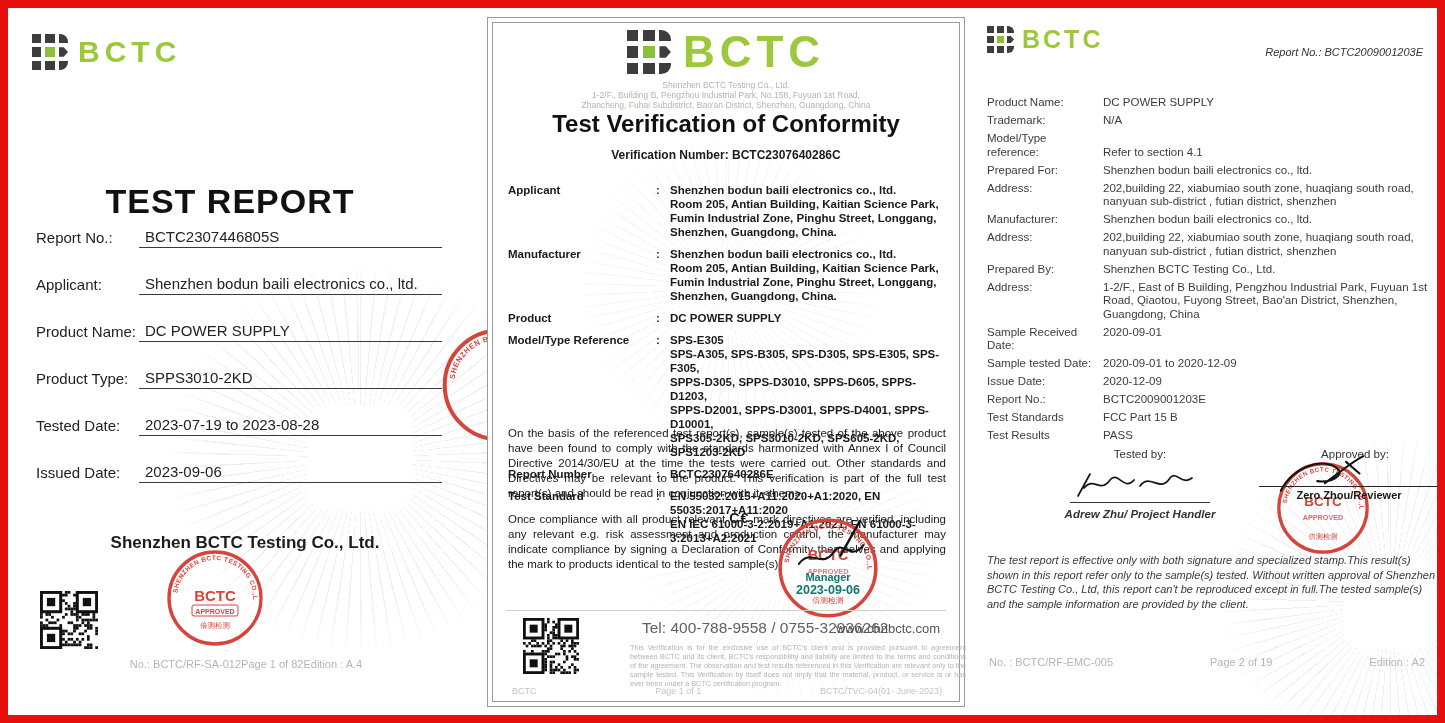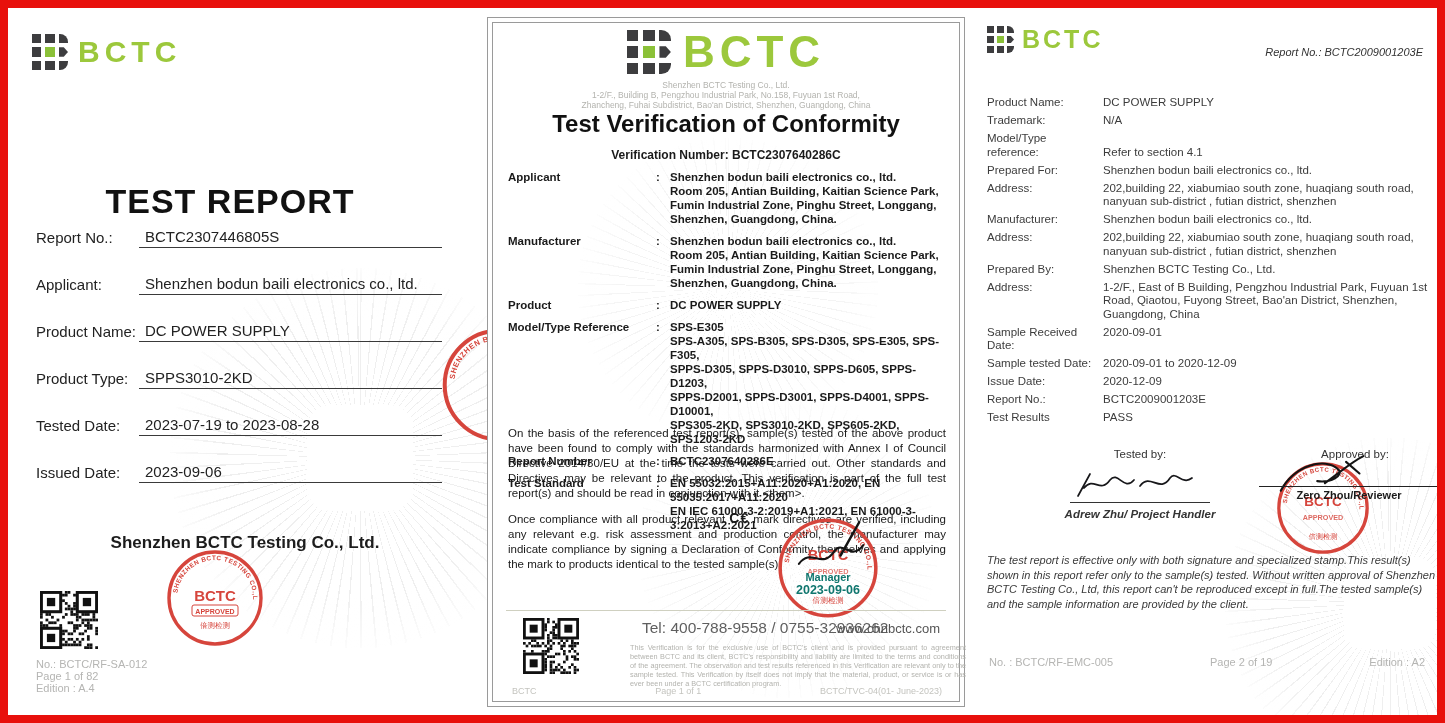--- a/index.html
+++ b/index.html
@@ -28,31 +28,31 @@
   .page-left{left:2px;width:472px;height:707px;}
   .l-logo{position:absolute;left:22px;top:26px;display:flex;align-items:center;gap:10px;}
   .l-logo .mark{width:36px;height:36px;}
   .l-logo .wordmark{font-size:30px;}
   .l-title{position:absolute;left:0;top:130px;width:440px;text-align:center;font-size:34px;font-weight:800;letter-spacing:1px;color:#111;margin-top:44px;}
   .l-fields{position:absolute;left:26px;top:220px;width:406px;}
   .lrow{display:flex;align-items:flex-end;margin-bottom:27px;font-size:15px;}
   .lrow .llabel{width:103px;flex:none;padding-bottom:2px;color:#222;}
   .lrow .lvalue{flex:1;border-bottom:1.5px solid #3a3a3a;padding:0 2px 2px 6px;color:#222;}
   .l-company{position:absolute;left:0;top:525px;width:470px;text-align:center;font-size:17px;font-weight:bold;color:#1c1c1c;}
-  .l-footer{position:absolute;left:26px;top:650px;width:420px;display:flex;justify-content:center;font-size:11px;flex-direction:column;}
+  .l-footer{position:absolute;left:26px;top:650px;width:420px;display:flex;justify-content:center;font-size:11px;}
   
   .page-mid{left:479px;top:9px;width:478px;height:690px;background:#fff;border:1.5px solid #9a9a9a;box-sizing:border-box;}
   .mid-inner{position:absolute;inset:4px;border:1.2px solid #9a9a9a;}
   .m-logo{position:absolute;left:0;top:12px;width:100%;display:flex;justify-content:center;align-items:center;gap:12px;}
   .m-logo .mark{width:44px;height:44px;}
   .m-logo .wordmark{font-size:44px;}
   .m-addr{position:absolute;left:0;top:62px;width:100%;text-align:center;font-size:8.5px;line-height:10px;color:#b3b3ae;}
   .m-title{position:absolute;left:0;top:92px;width:100%;text-align:center;font-size:24px;font-weight:800;color:#111;}
   .m-vnum{position:absolute;left:0;top:130px;width:100%;text-align:center;font-size:12px;font-weight:bold;color:#1a1a1a;}
-  .m-fields{position:absolute;left:20px;top:152px;width:438px;}
+  .m-fields{position:absolute;left:20px;top:165px;width:438px;}
   .mrow{display:flex;margin-bottom:8px;font-size:11.5px;line-height:14px;}
   .mrow .mlabel{width:148px;flex:none;font-weight:bold;color:#1a1a1a;}
   .mrow .mcolon{width:14px;flex:none;font-weight:bold;}
   .mrow .mvalue{flex:1;font-weight:bold;color:#1a1a1a;}
   .m-paras{position:absolute;left:20px;top:408px;width:438px;font-size:11.5px;line-height:15px;text-align:justify;color:#1a1a1a;}
   .m-paras p{margin:0 0 10px 0;}
   .ce{font-weight:bold;font-size:14px;letter-spacing:1px;}
   .m-divider{position:absolute;left:18px;top:592px;width:440px;border-top:1.2px solid #cfd0c0;}
   .m-qr{left:35px;top:600px;width:56px;height:56px;}
   .m-tel{position:absolute;left:118px;top:601px;font-size:15.5px;color:#5f5f5f;margin-left:36px;}
@@ -563,20 +563,24 @@
         </div>
       <div class="rrow">
           <span class="rlabel">Issue Date:</span>
           <span class="rvalue">2020-12-09</span>
         </div>
       <div class="rrow">
           <span class="rlabel">Report No.:</span>
           <span class="rvalue">BCTC2009001203E</span>
         </div>
       <div class="rrow">
+          <span class="rlabel">Test Standards</span>
+          <span class="rvalue">FCC Part 15 B</span>
+        </div>
+      <div class="rrow">
           <span class="rlabel">Test Results</span>
           <span class="rvalue">PASS</span>
         </div>
     </div>
 
     <div class="r-tested">
       <div>Tested by:</div>
       <div class="r-sig">
         <svg viewBox="0 0 140 34">
             <path d="M8,28 L20,6 M14,20 C24,8 30,26 40,12 C48,2 54,24 64,12 M70,18 C80,4 90,26 100,10 C106,2 112,18 122,10" fill="none" stroke="#17171a" stroke-width="1.7" stroke-linecap="round"></path>

